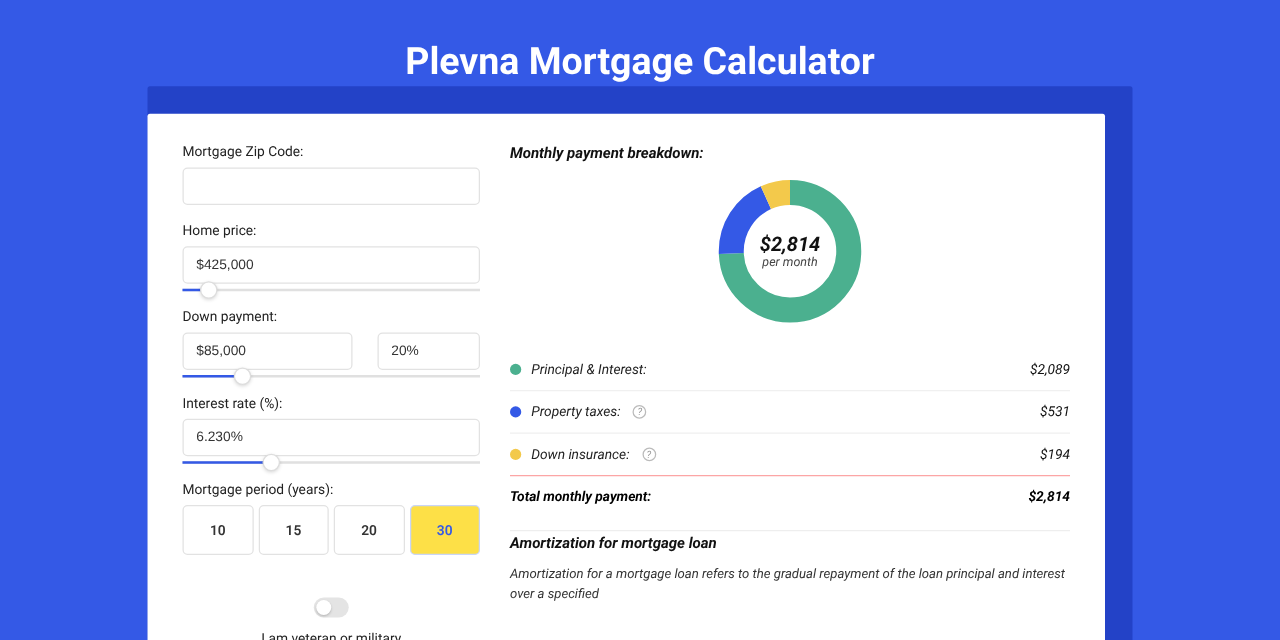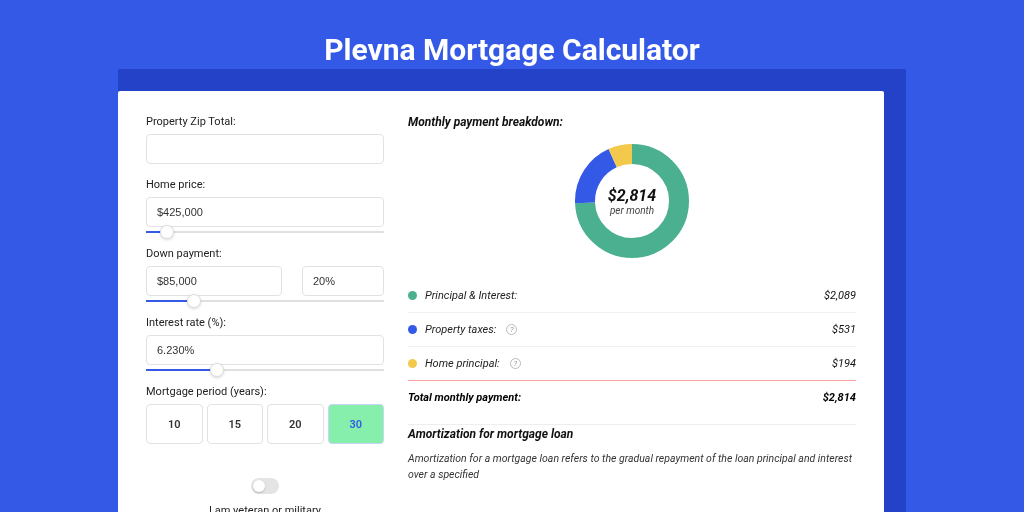--- a/index.html
+++ b/index.html
@@ -87,21 +87,21 @@
     background: #fff;
     font-size: 11px;
     font-weight: 600;
     color: #333;
     cursor: pointer;
     display: flex;
     align-items: center;
     justify-content: center;
   }
   .period-btn.active {
-    background: #86efac;
+    background: #fde047;
     color: #3459e6;
     border-color: #c9d5f7;
   }
   .toggle-row {
     display: flex;
     align-items: center;
     gap: 10px;
     margin-top: 34px;
     flex-direction: column;
   }
@@ -215,21 +215,21 @@
 <body>
 
 <h1 class="page-title">Plevna Mortgage Calculator</h1>
 
 <div class="outer-wrap">
   <div class="card">
 
     <div class="left-col">
 
       <div class="field-group">
-        <label class="field-label">Property Zip Total:</label>
+        <label class="field-label">Mortgage Zip Code:</label>
         <input class="text-input" value="" style="">
       </div>
 
       <div class="field-group">
         <label class="field-label">Home price:</label>
         <input class="text-input" value="$425,000" style="">
         <div class="slider-track">
           <div class="slider-fill" id="hp-fill" style="width: 9%;"></div>
           <div class="slider-thumb" id="hp-thumb" style="left: 9%;"></div>
         </div>
@@ -304,21 +304,21 @@
             <div class="legend-left">
               <span class="legend-dot" style="background: rgb(52, 89, 230);"></span>
               <span class="legend-label">Property taxes:</span>
               <span class="info-icon">?</span>
             </div>
             <span class="legend-value">$531</span>
           </div>
           <div class="legend-row">
             <div class="legend-left">
               <span class="legend-dot" style="background: rgb(243, 201, 75);"></span>
-              <span class="legend-label">Home principal:</span>
+              <span class="legend-label">Down insurance:</span>
               <span class="info-icon">?</span>
             </div>
             <span class="legend-value">$194</span>
           </div>
         </div>
 
       <div class="total-row">
         <span>Total monthly payment:</span>
         <span>$2,814</span>
       </div>

